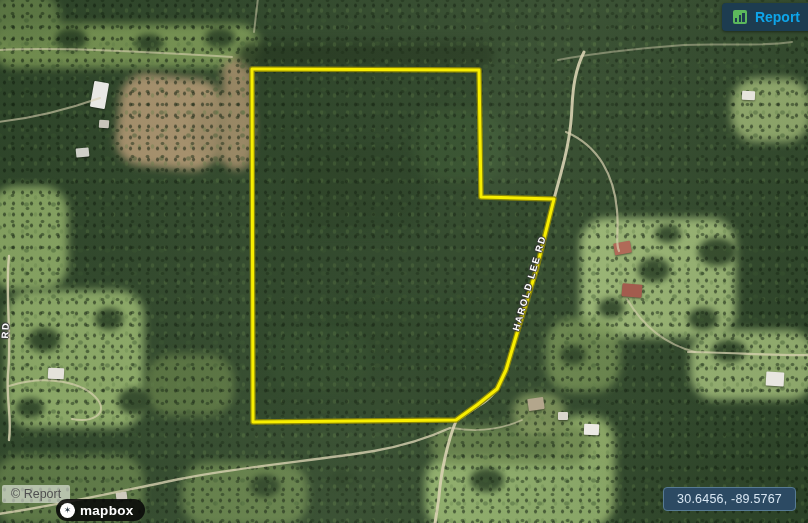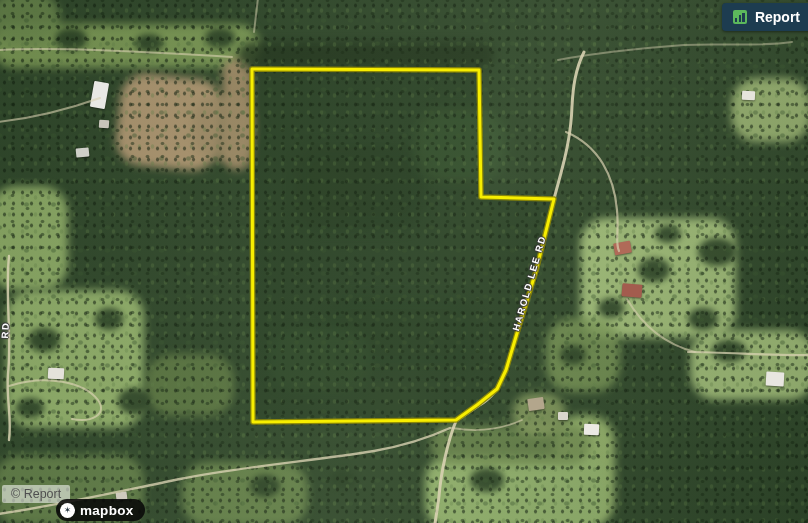--- a/index.html
+++ b/index.html
@@ -27,21 +27,21 @@
   .road-label{
     position:absolute;z-index:6;color:#fff;font-weight:bold;font-size:9.5px;
     letter-spacing:1.6px;white-space:nowrap;
     text-shadow:0 0 2px #3a3a3a,1px 0 1px #3a3a3a,-1px 0 1px #3a3a3a,0 1px 1px #3a3a3a,0 -1px 1px #3a3a3a;
   }
   .report-button{
     position:absolute;top:3px;right:-16px;z-index:10;display:flex;align-items:center;gap:8px;
     background:#1d3c50;border:none;border-radius:4px;padding:6px 24px 6px 11px;cursor:pointer;
     box-shadow:0 1px 3px rgba(0,0,0,.45);
   }
-  .report-button .label{color:#ffffff;font-weight:bold;font-size:14px;font-family:"Liberation Sans",sans-serif;}
+  .report-button .label{color:#0ea5e9;font-weight:bold;font-size:14px;font-family:"Liberation Sans",sans-serif;}
   .bar-chart-icon{width:14px;height:14px;background:#5cb85c;border-radius:2px;
     display:flex;align-items:flex-end;justify-content:center;gap:1.5px;padding:2px 2px;box-sizing:border-box;}
   .bar-chart-icon i{display:block;width:2.2px;background:#1d3c50;}
   .coords-box{
     position:absolute;right:12px;bottom:12px;z-index:10;
     background:#2c4a63;border:1px solid #567a93;border-radius:4px;
     color:#d9e7f3;font-size:12.5px;padding:4px 13px;letter-spacing:.2px;
   }
   .attribution{
     position:absolute;left:2px;bottom:20px;z-index:10;
@@ -148,20 +148,21 @@
 
   <button class="report-button">
     <span class="bar-chart-icon">
       <i style="height:4px;"></i>
         <i style="height:7px;"></i>
         <i style="height:9px;"></i>
     </span>
     <span class="label">Report</span>
   </button>
 
+  <div class="coords-box">30.6456, -89.5767</div>
 
   <a class="attribution">© Report</a>
 
   <a class="mapbox-badge">
     <span class="mapbox-mark">✶</span>
     <span class="word">mapbox</span>
   </a>
 
 </div>
 

